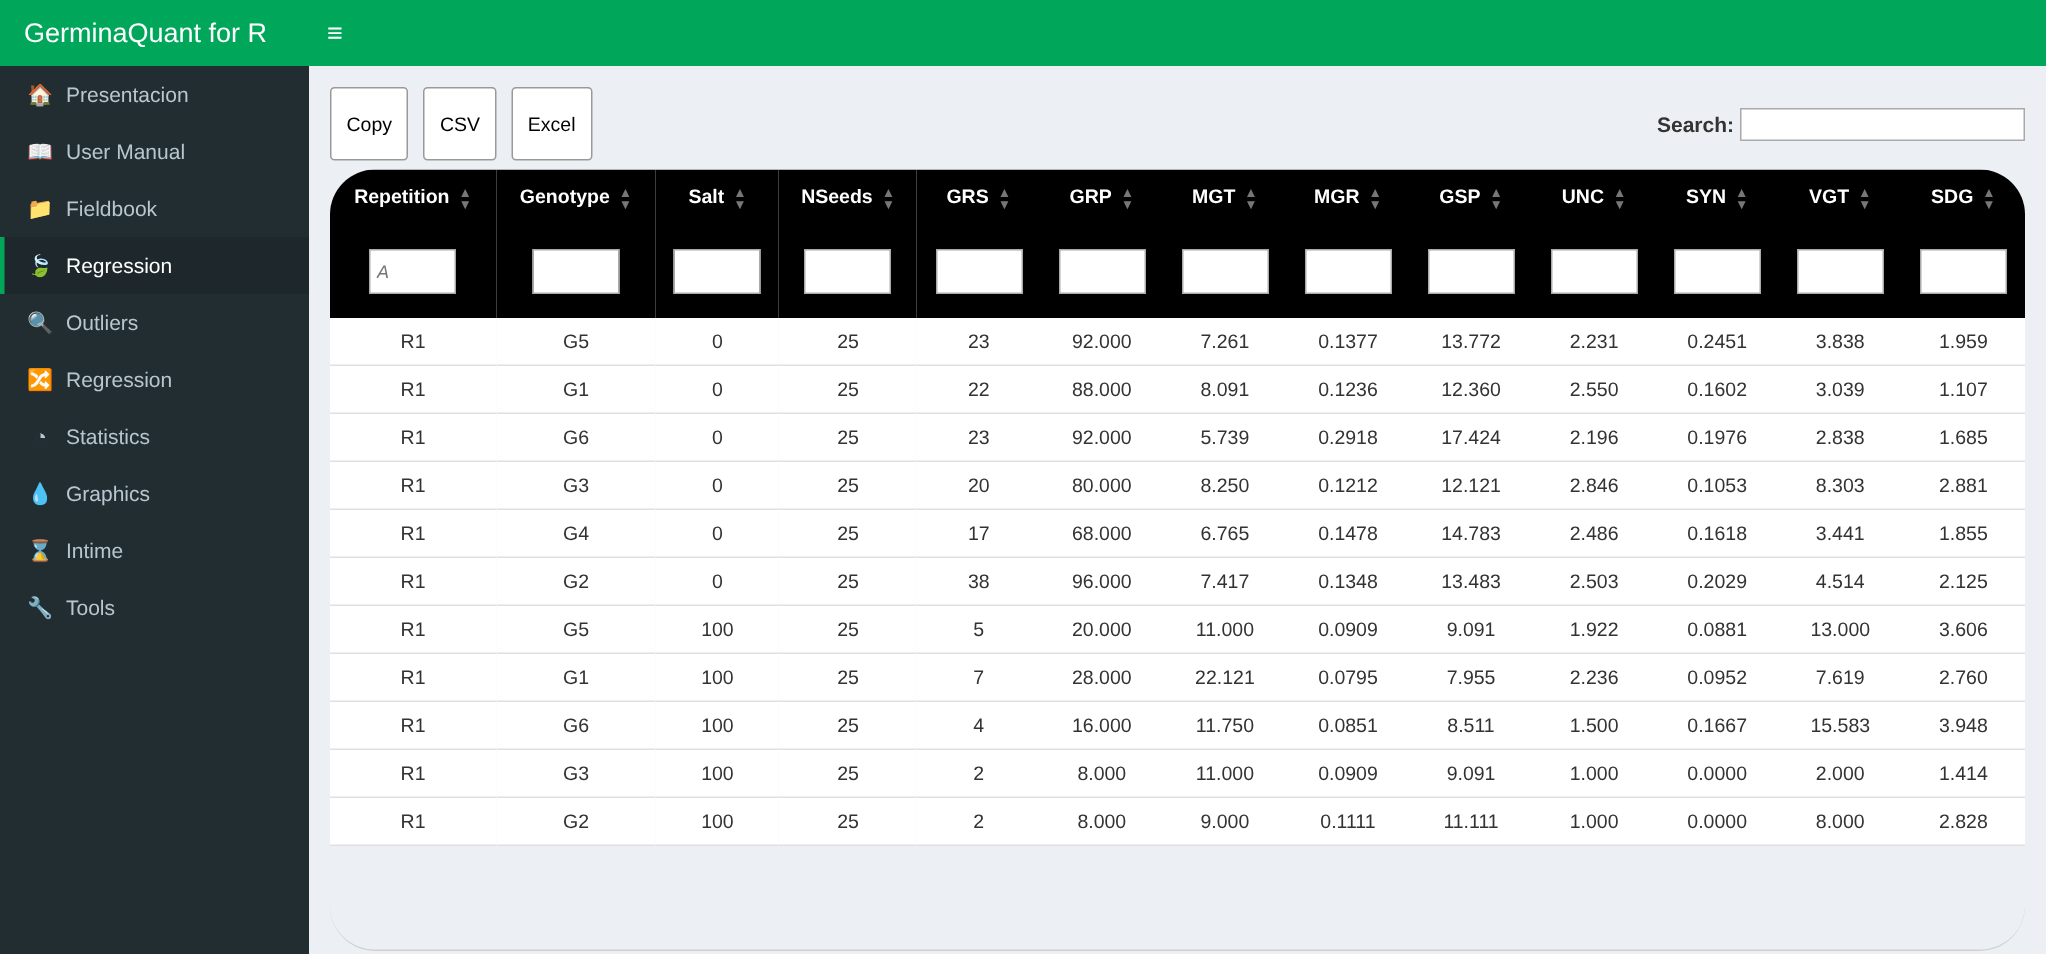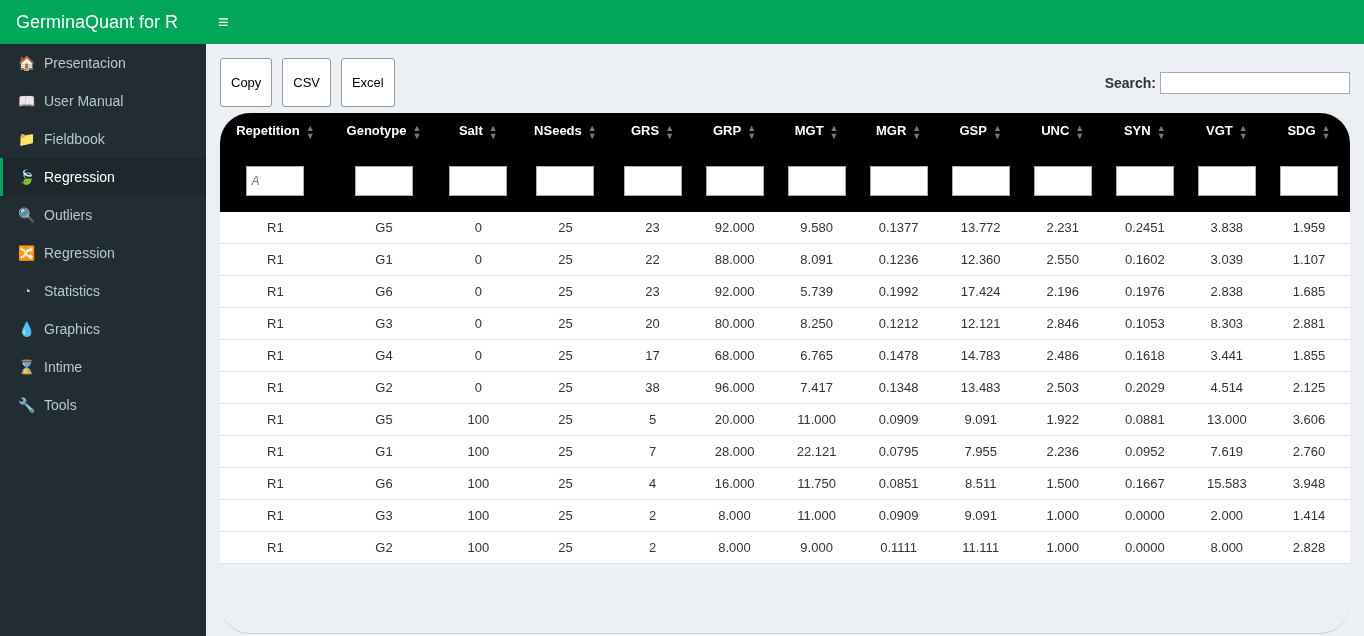--- a/index.html
+++ b/index.html
@@ -136,21 +136,21 @@
             </tr>
         </thead>
         <tbody id="tbody">
             <tr>
               <td>R1</td>
               <td>G5</td>
               <td>0</td>
               <td>25</td>
               <td>23</td>
               <td>92.000</td>
-              <td>9.580</td>
+              <td>7.261</td>
               <td>0.1377</td>
               <td>13.772</td>
               <td>2.231</td>
               <td>0.2451</td>
               <td>3.838</td>
               <td>1.959</td>
             </tr>
             <tr>
               <td>R1</td>
               <td>G1</td>
@@ -167,21 +167,21 @@
               <td>1.107</td>
             </tr>
             <tr>
               <td>R1</td>
               <td>G6</td>
               <td>0</td>
               <td>25</td>
               <td>23</td>
               <td>92.000</td>
               <td>5.739</td>
-              <td>0.1992</td>
+              <td>0.2918</td>
               <td>17.424</td>
               <td>2.196</td>
               <td>0.1976</td>
               <td>2.838</td>
               <td>1.685</td>
             </tr>
             <tr>
               <td>R1</td>
               <td>G3</td>
               <td>0</td>

